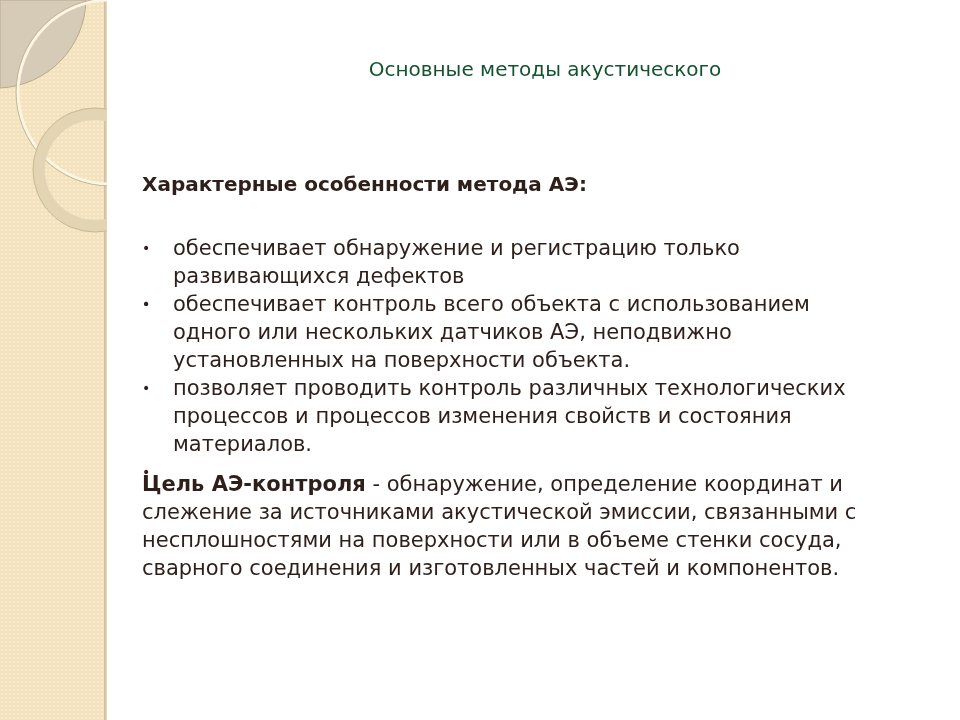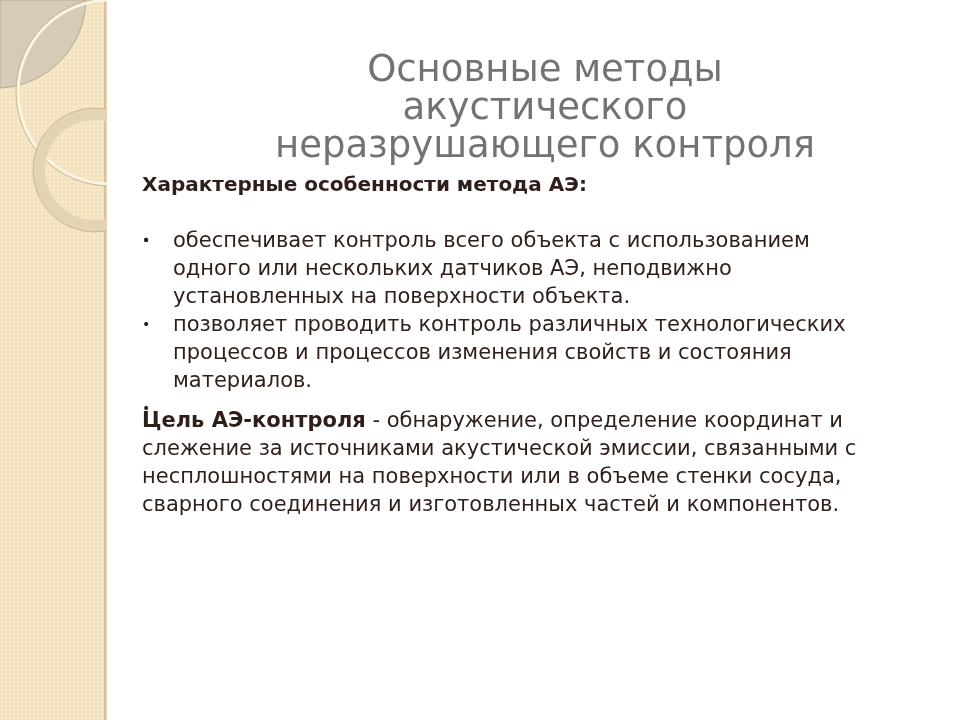--- a/index.html
+++ b/index.html
@@ -2,23 +2,23 @@
 <html><head>
 <meta charset="utf-8">
 <style>
   html, body { margin: 0; padding: 0; }
   body { width: 960px; height: 720px; overflow: hidden; background: #ffffff; position: relative; font-family: "DejaVu Sans", sans-serif; color: #2e1f1a; }
   .sidebar { position: absolute; left: 0; top: 0; width: 104px; height: 720px; background-color: #f3e2bb;
     background-image: radial-gradient(circle, rgba(255,255,255,0.35) 1px, transparent 1.2px);
     background-size: 4px 4px; }
   .sidebar-edge { position: absolute; left: 104px; top: 0; width: 3px; height: 720px; background: linear-gradient(to right, #cdb996, #e8dcc4); }
   .deco { position: absolute; left: 0; top: 0; width: 107px; height: 240px; }
-  .title { position: absolute; left: 230px; top: 50px; width: 630px; text-align: center; font-size: 37px; line-height: 38px; color: #737373; }
+  .title { position: absolute; left: 230px; top: 50px; width: 630px; text-align: center; font-size: 20px; line-height: 38px; color: #14532d; }
   .content { position: absolute; left: 142px; top: 170px; width: 740px; font-size: 21px; line-height: 28px; color: #2e1f1a; }
-  .subhead { font-weight: bold; font-size: 20px; margin-bottom: 28px; }
+  .subhead { font-weight: bold; font-size: 20px; margin-bottom: 36px; }
   ul { margin: 0; padding: 0; list-style: none; }
   li { position: relative; padding-left: 31px; margin: 0; }
   li .bullet { position: absolute; left: 0; top: 0; font-size: 14px; }
   .goal { margin-top: 12px; }
   .goal b { font-weight: bold; }
 </style>
 </head>
 <body>
 
 <div class="sidebar"></div>
@@ -26,26 +26,25 @@
 <svg class="deco" viewBox="0 0 107 240">
   <path d="M0 0 H86 A90 90 0 0 1 0 88 Z" fill="#d6cbb7" stroke="#b9a98c" stroke-width="1"></path>
   <circle cx="110" cy="92" r="92" fill="none" stroke="#fbf5e6" stroke-width="3"></circle>
   <circle cx="110" cy="92" r="94" fill="none" stroke="#c7b68f" stroke-width="1"></circle>
   <circle cx="95" cy="170" r="56" fill="none" stroke="#e3d5b3" stroke-width="12"></circle>
   <circle cx="95" cy="170" r="62" fill="none" stroke="#c9b890" stroke-width="1"></circle>
 </svg>
 
 <div class="title">
   <div>Основные методы акустического</div>
-  <div>неразрушающего контроля</div>
 </div>
 
 <div class="content">
   <div class="subhead">Характерные особенности метода АЭ:</div>
   <ul>
-    <li><span class="bullet">•</span></li>
+    <li><span class="bullet">•</span><span>обеспечивает обнаружение и регистрацию только развивающихся дефектов</span></li>
     <li><span class="bullet">•</span></li>
     <li><span class="bullet">•</span><span>обеспечивает контроль всего объекта с использованием одного или нескольких датчиков АЭ, неподвижно установленных на поверхности объекта.</span></li>
     <li><span class="bullet">•</span><span>позволяет проводить контроль различных технологических процессов и процессов изменения свойств и состояния материалов.</span></li>
     <li><span class="bullet">•</span></li>
   </ul>
   <div class="goal"><b>Цель АЭ-контроля</b><span> - обнаружение, определение координат и слежение за источниками акустической эмиссии, связанными с несплошностями на поверхности или в объеме стенки сосуда, сварного соединения и изготовленных частей и компонентов.</span></div>
 </div>
 
 </body></html>

